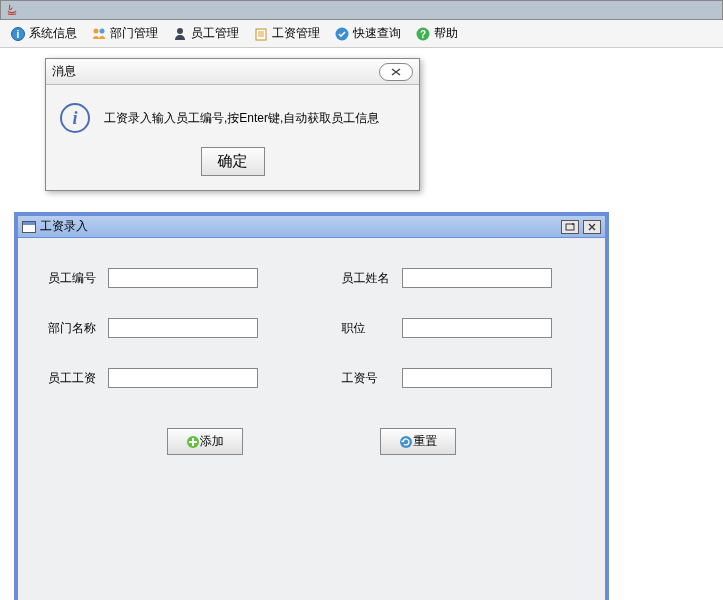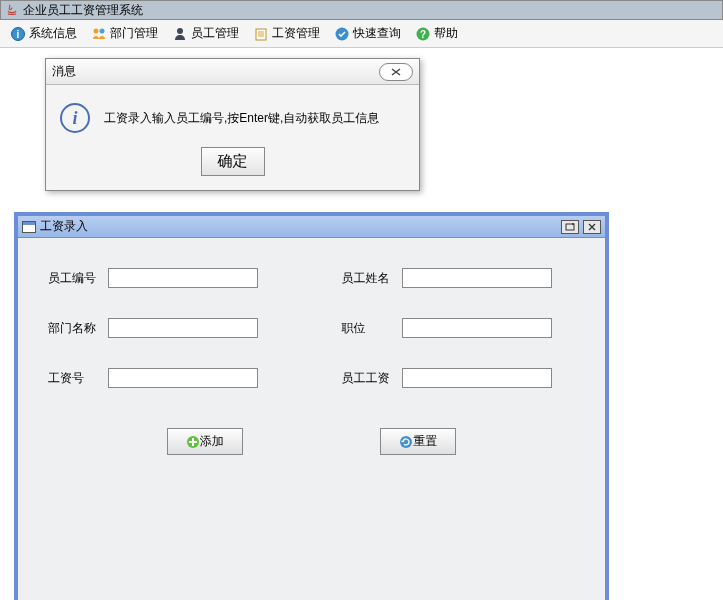--- a/index.html
+++ b/index.html
@@ -52,21 +52,20 @@
 </style>
 </head>
 <body>
 
 <div class="main-titlebar">
   <span class="java-icon">
     <svg viewBox="0 0 16 16">
         <path d="M5 2c2 2-1 3 0 5 1 1 3 0 3-2M4 9c-1 1 1 2 4 2s5-1 4-2M4 12c-1 1 2 1 4 1s5 0 4-1" stroke="#c04030" stroke-width="1.2" fill="none"></path>
       </svg>
   </span>
-  <span class="main-title">企业员工工资管理系统</span>
 </div>
 
 <div class="menubar">
   <div class="menu-item">
     <span class="menu-icon">
       <svg viewBox="0 0 16 16">
           <circle cx="8" cy="8" r="6.5" fill="#3a8fd0" stroke="#2060a0"></circle>
           <text x="8" y="12" text-anchor="middle" fill="#fff" font-size="10" font-weight="bold">i</text>
         </svg>
     </span>
@@ -181,25 +180,25 @@
           <span class="form-label">部门名称</span>
           <input class="form-input" value="" style="">
         </div>
         <div class="form-field">
           <span class="form-label">职位</span>
           <input class="form-input" value="" style="">
         </div>
       </div>
       <div class="form-row">
         <div class="form-field">
+          <span class="form-label">员工工资</span>
+          <input class="form-input" value="" style="">
+        </div>
+        <div class="form-field">
           <span class="form-label">工资号</span>
-          <input class="form-input" value="" style="">
-        </div>
-        <div class="form-field">
-          <span class="form-label">员工工资</span>
           <input class="form-input" value="" style="">
         </div>
       </div>
 
       <div class="button-row">
         <button class="action-button">
           <span class="btn-icon">
             <svg viewBox="0 0 14 14">
                 <circle cx="7" cy="7" r="6" fill="#60c040"></circle>
                 <path d="M7 3v8M3 7h8" stroke="#fff" stroke-width="2"></path>

